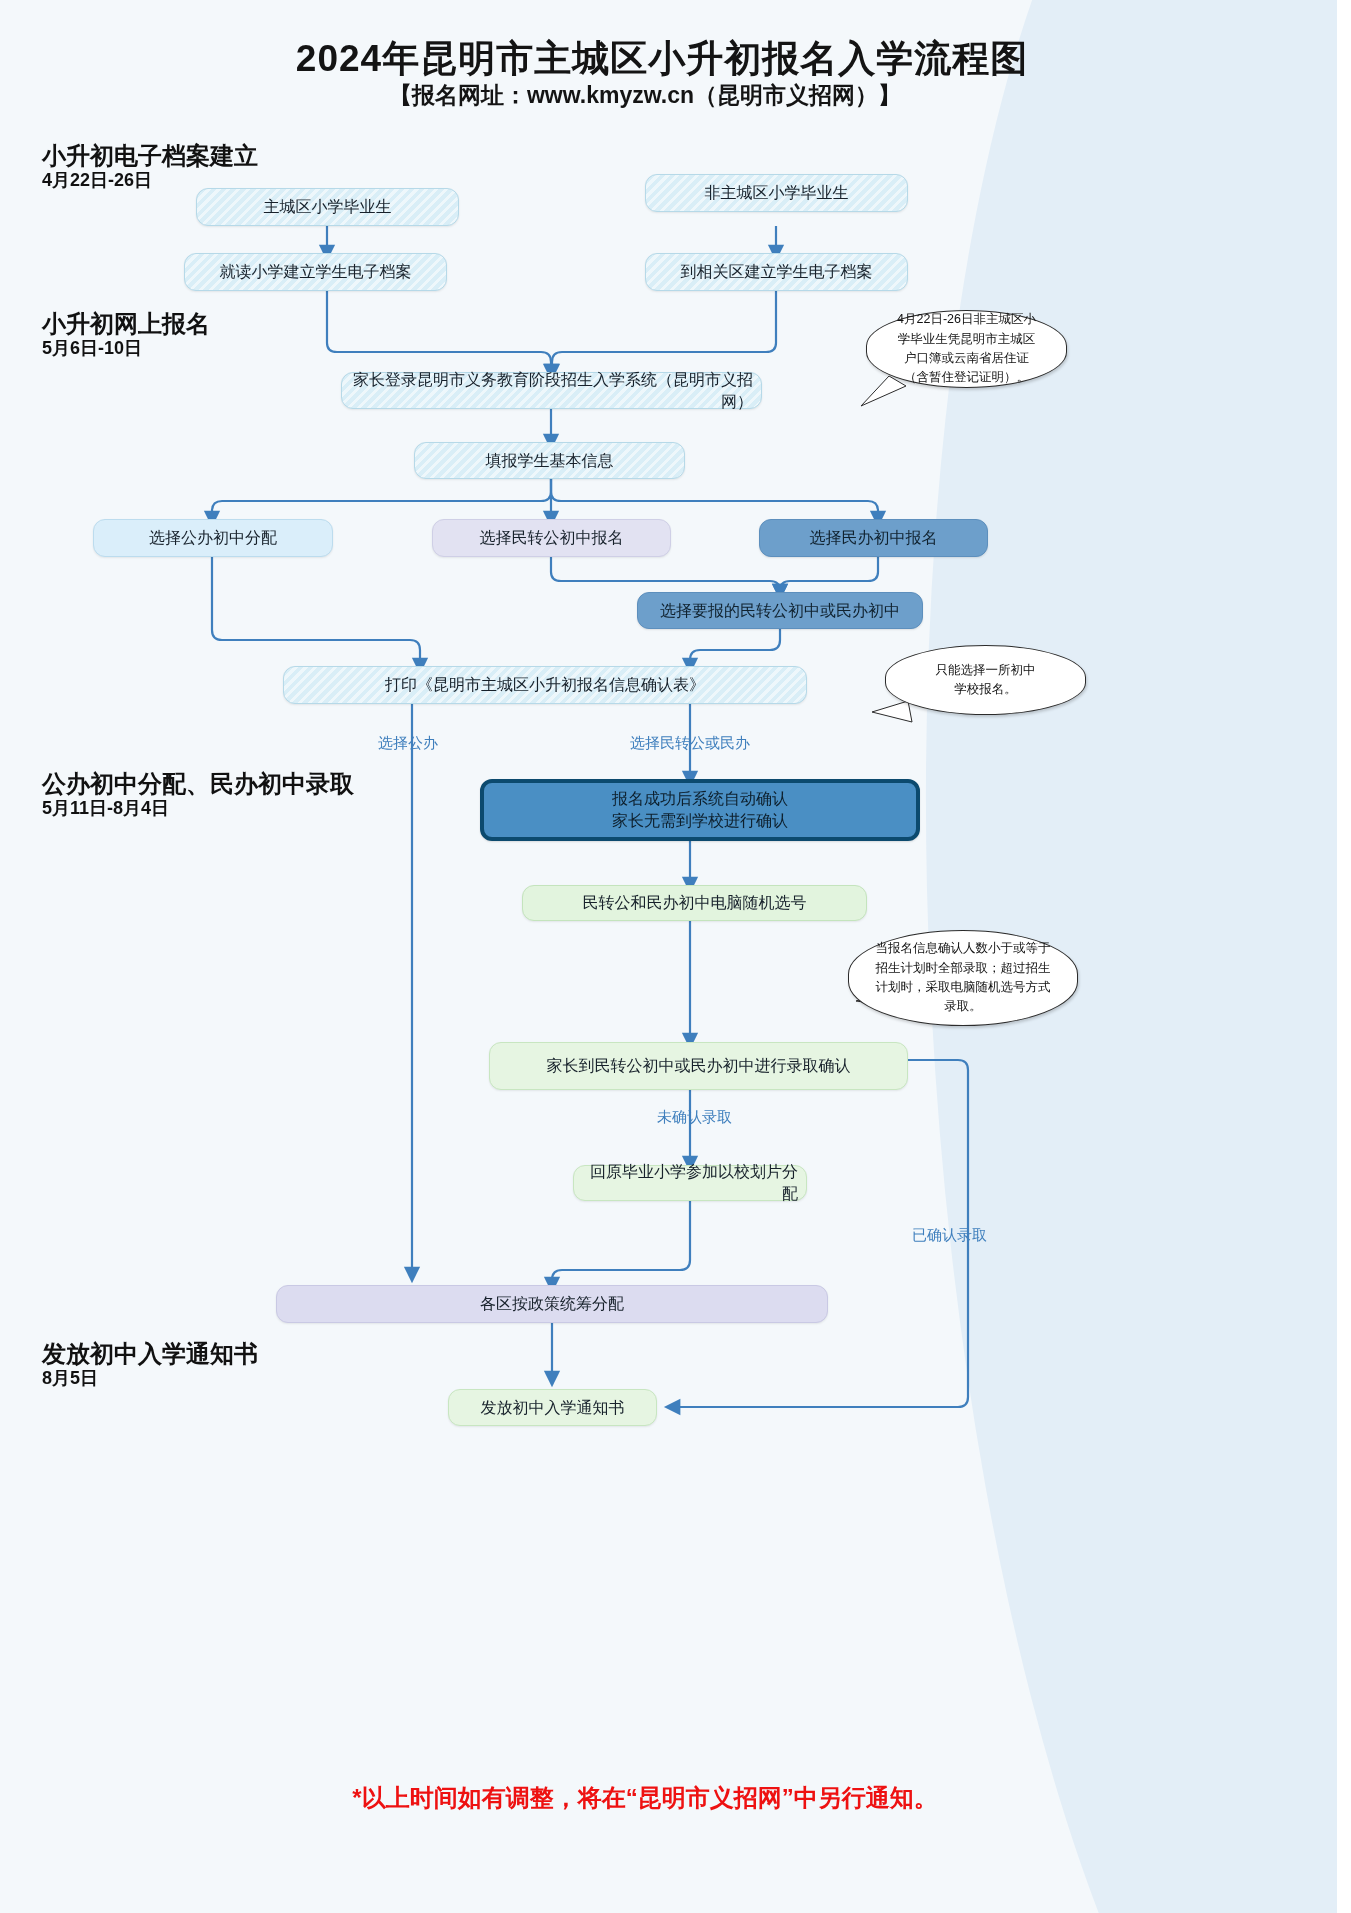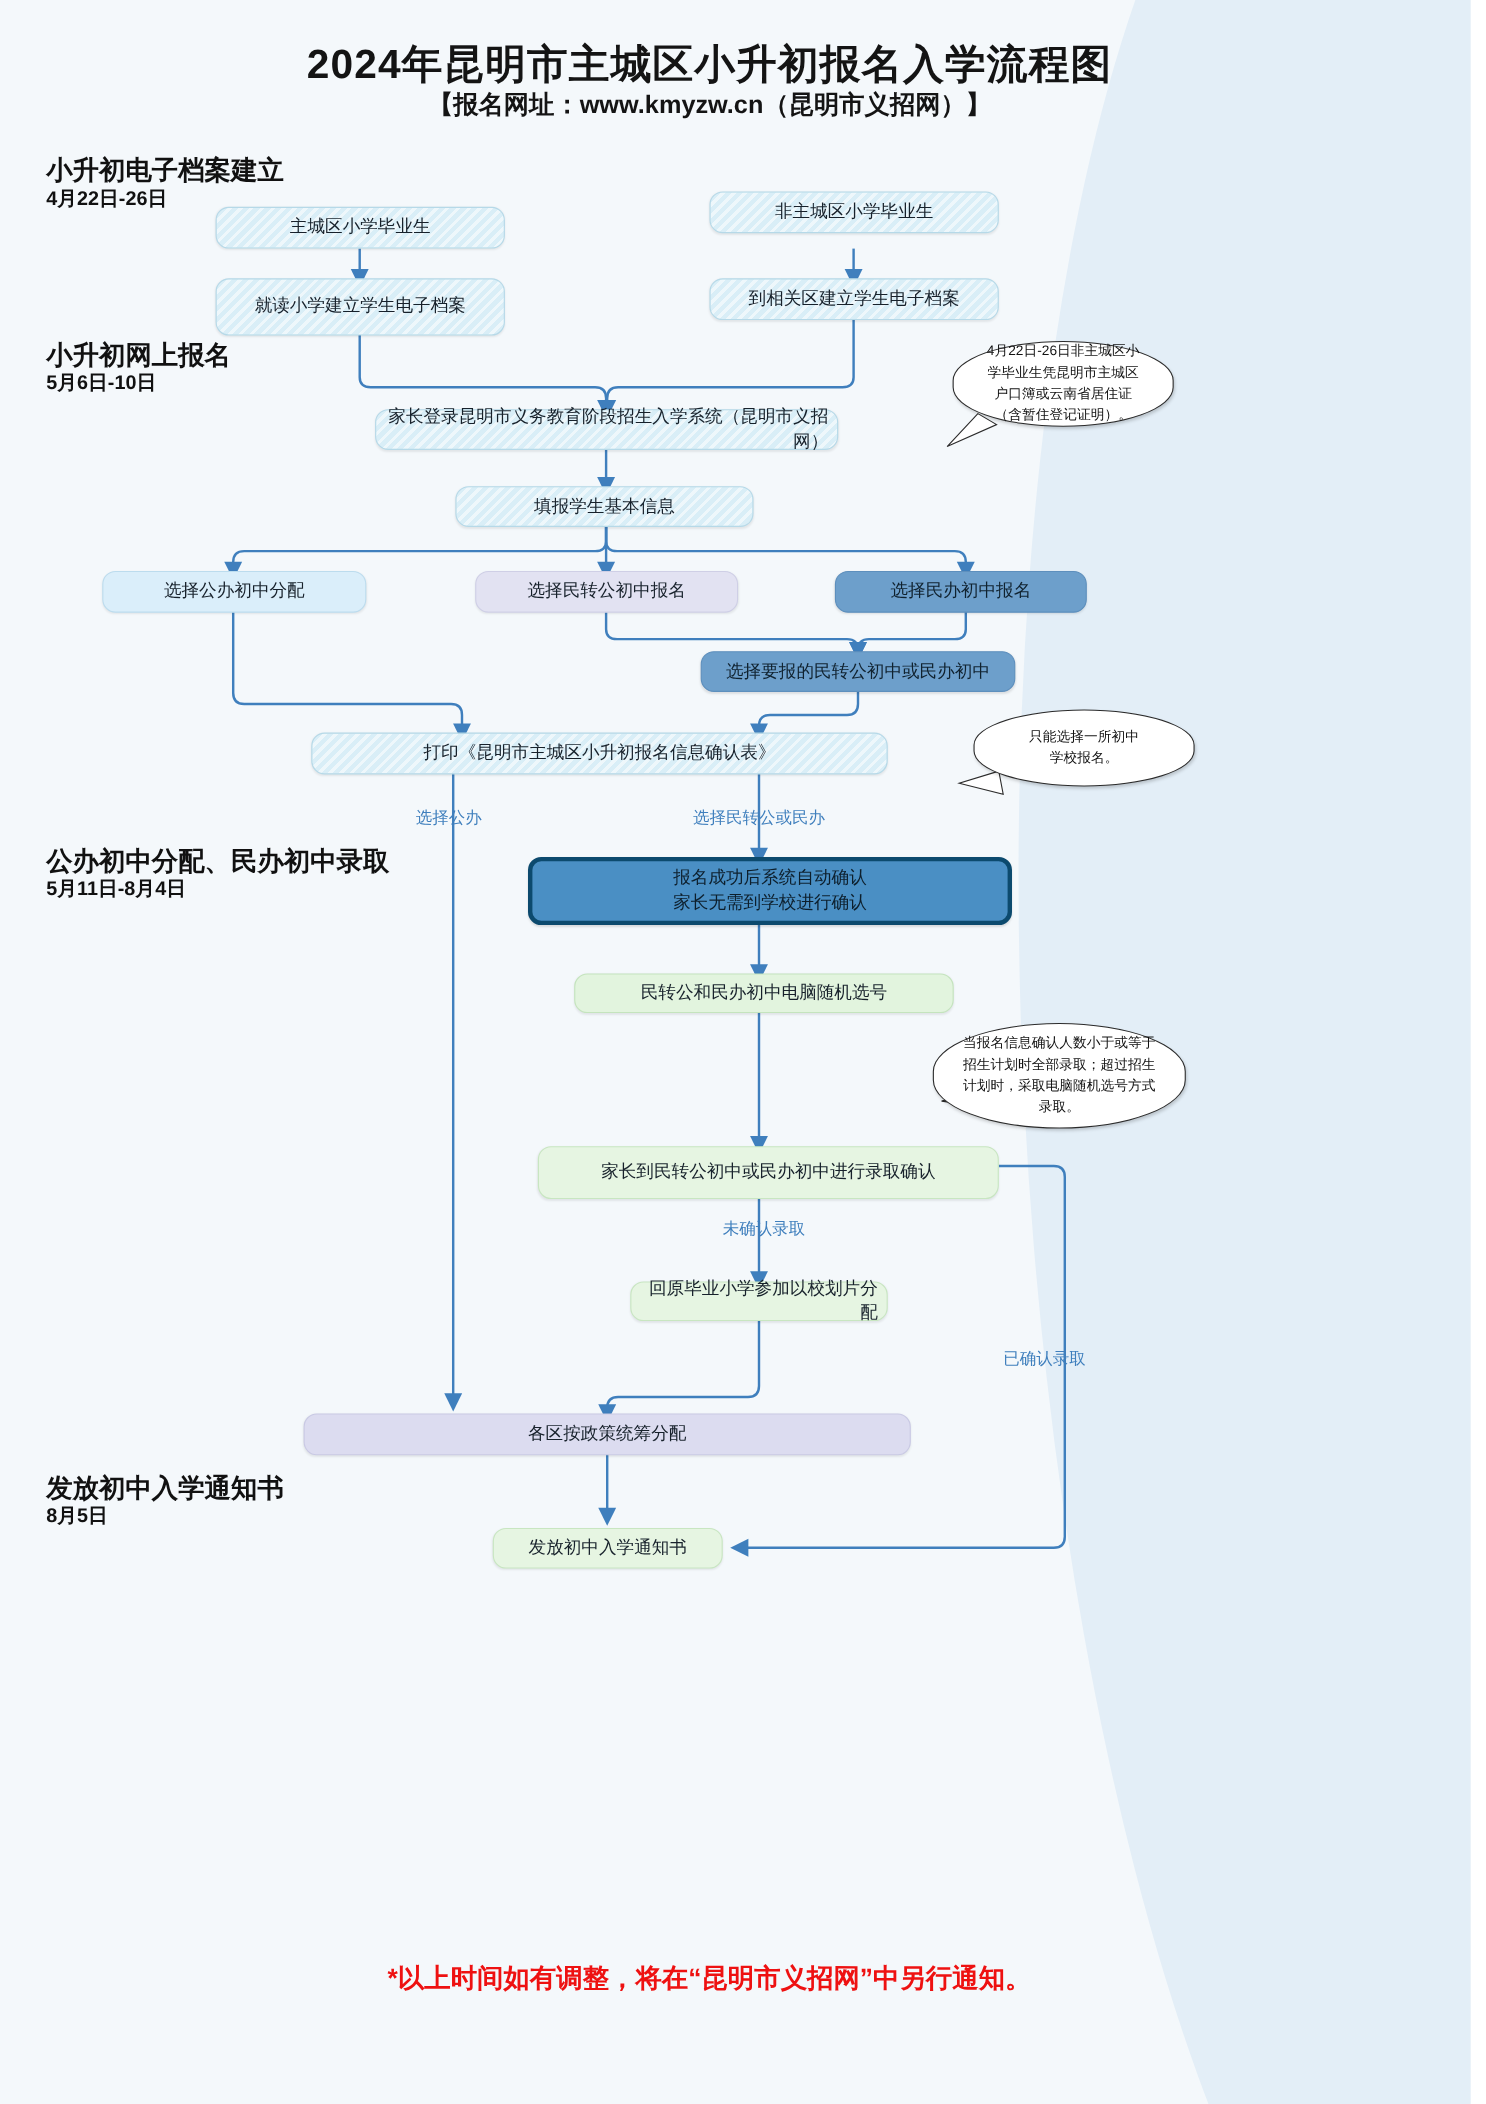--- a/index.html
+++ b/index.html
@@ -53,20 +53,21 @@
   
   #title {
     position: absolute;
     left: 0; top: 34px;
     width: 1290px;
     text-align: center;
     font-size: 37px;
     font-weight: bold;
     color: #141414;
     letter-spacing: 1px;
+    padding-left: 17px;
   }
   #subtitle {
     position: absolute;
     left: 0; top: 80px;
     width: 1290px;
     text-align: center;
     font-size: 23px;
     font-weight: bold;
     color: #141414;
   }
@@ -258,21 +259,21 @@
   </div>
   <div class="stage" style="left:42px; top:1340px;">
     <div class="stage-name">发放初中入学通知书</div>
     <div class="stage-date">8月5日</div>
   </div>
 
   <div class="node n-hatch" style="left:196px; top:188px; width:263px; height:38px;">主城区小学毕业生</div>
 
   <div class="node n-hatch" style="left:645px; top:174px; width:263px; height:38px;">非主城区小学毕业生</div>
 
-  <div class="node n-hatch" style="left:196px; top:253px; width:263px; height:52px;">就读小学建立学生电子档案</div>
+  <div class="node n-hatch" style="left:184px; top:253px; width:263px; height:38px;">就读小学建立学生电子档案</div>
 
   <div class="node n-hatch" style="left:645px; top:253px; width:263px; height:38px;">到相关区建立学生电子档案</div>
 
   <div class="node n-hatch" style="left:341px; top:372px; width:421px; height:37px;">家长登录昆明市义务教育阶段招生入学系统（昆明市义招网）</div>
 
   <div class="node n-hatch" style="left:414px; top:442px; width:271px; height:37px;">填报学生基本信息</div>
 
   <div class="node n-pale" style="left:93px; top:519px; width:240px; height:38px;">选择公办初中分配</div>
 
   <div class="node n-lav" style="left:432px; top:519px; width:239px; height:38px;">选择民转公初中报名</div>

